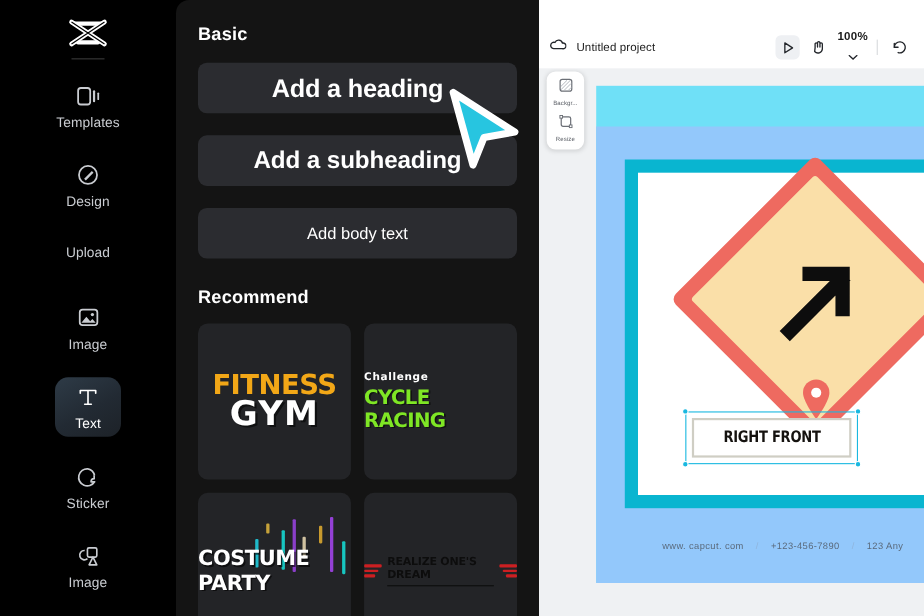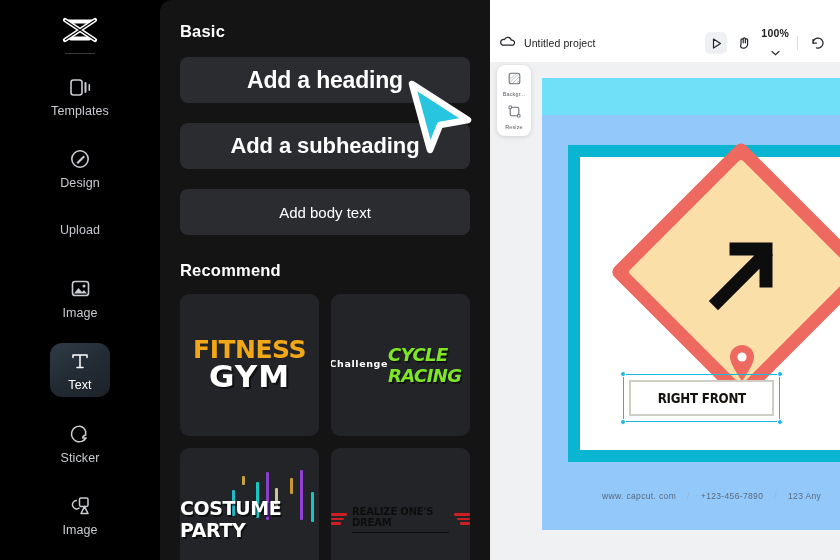--- a/index.html
+++ b/index.html
@@ -93,29 +93,29 @@
   .card-fitness { flex-direction: column; line-height: .95; }
   .cf-1 {
     font-size: 25px; font-weight: bold; color: #F2A717;
     letter-spacing: -.5px; font-family: "DejaVu Sans", sans-serif;
   }
   .cf-2 {
     font-size: 31px; font-weight: bold; color: #fff;
     letter-spacing: 1px; font-family: "DejaVu Sans", sans-serif;
     text-shadow: 2px 2px 0 rgba(0,0,0,.55);
   }
-  .card-cycle { flex-direction: row; align-items: center; padding-right: 10px; }
+  .card-cycle { flex-direction: column; align-items: flex-start; }
   .cc-1 {
     font-size: 9.5px; font-weight: bold; color: #fff;
     letter-spacing: .6px; margin-bottom: 3px;
     font-family: "DejaVu Sans", sans-serif;
   }
   .cc-2 {
     font-size: 18px; font-weight: bold; color: #7FE625;
-    font-style: italic; letter-spacing: -.6px;
+    letter-spacing: -.6px;
     font-family: "DejaVu Sans", sans-serif;
     text-shadow: 1.5px 1.5px 0 rgba(0,0,0,.5);
   }
   .card-costume { position: relative; }
   .cp-txt {
     font-size: 19px; font-weight: bold; color: #fff;
     letter-spacing: -.4px; position: relative; z-index: 2;
     font-family: "DejaVu Sans", sans-serif;
     text-shadow: 1.5px 1.5px 0 rgba(0,0,0,.6);
   }

